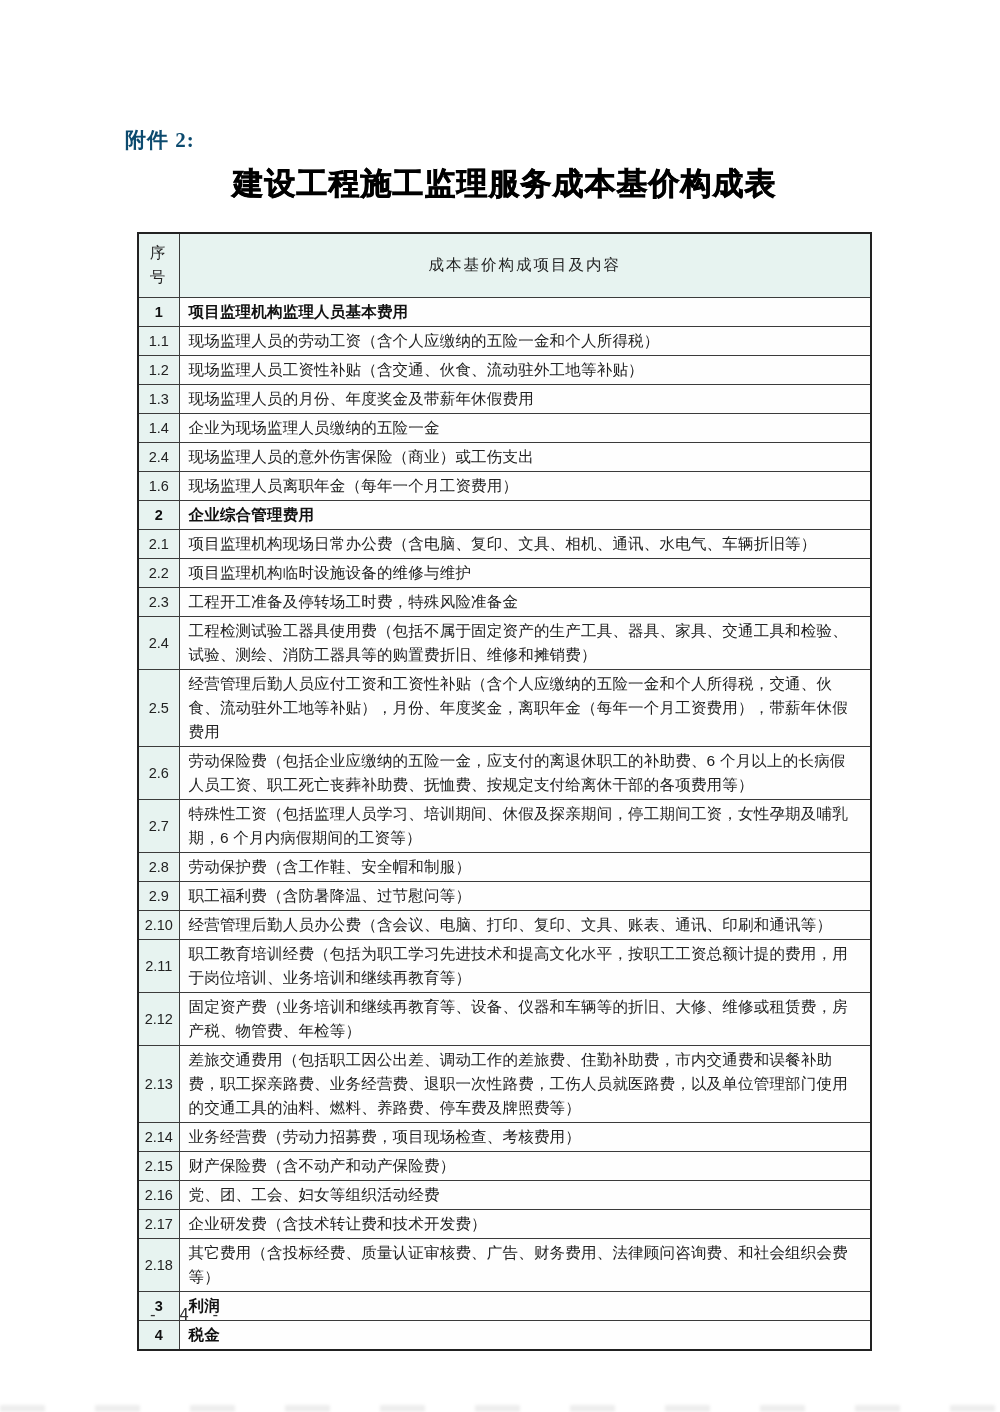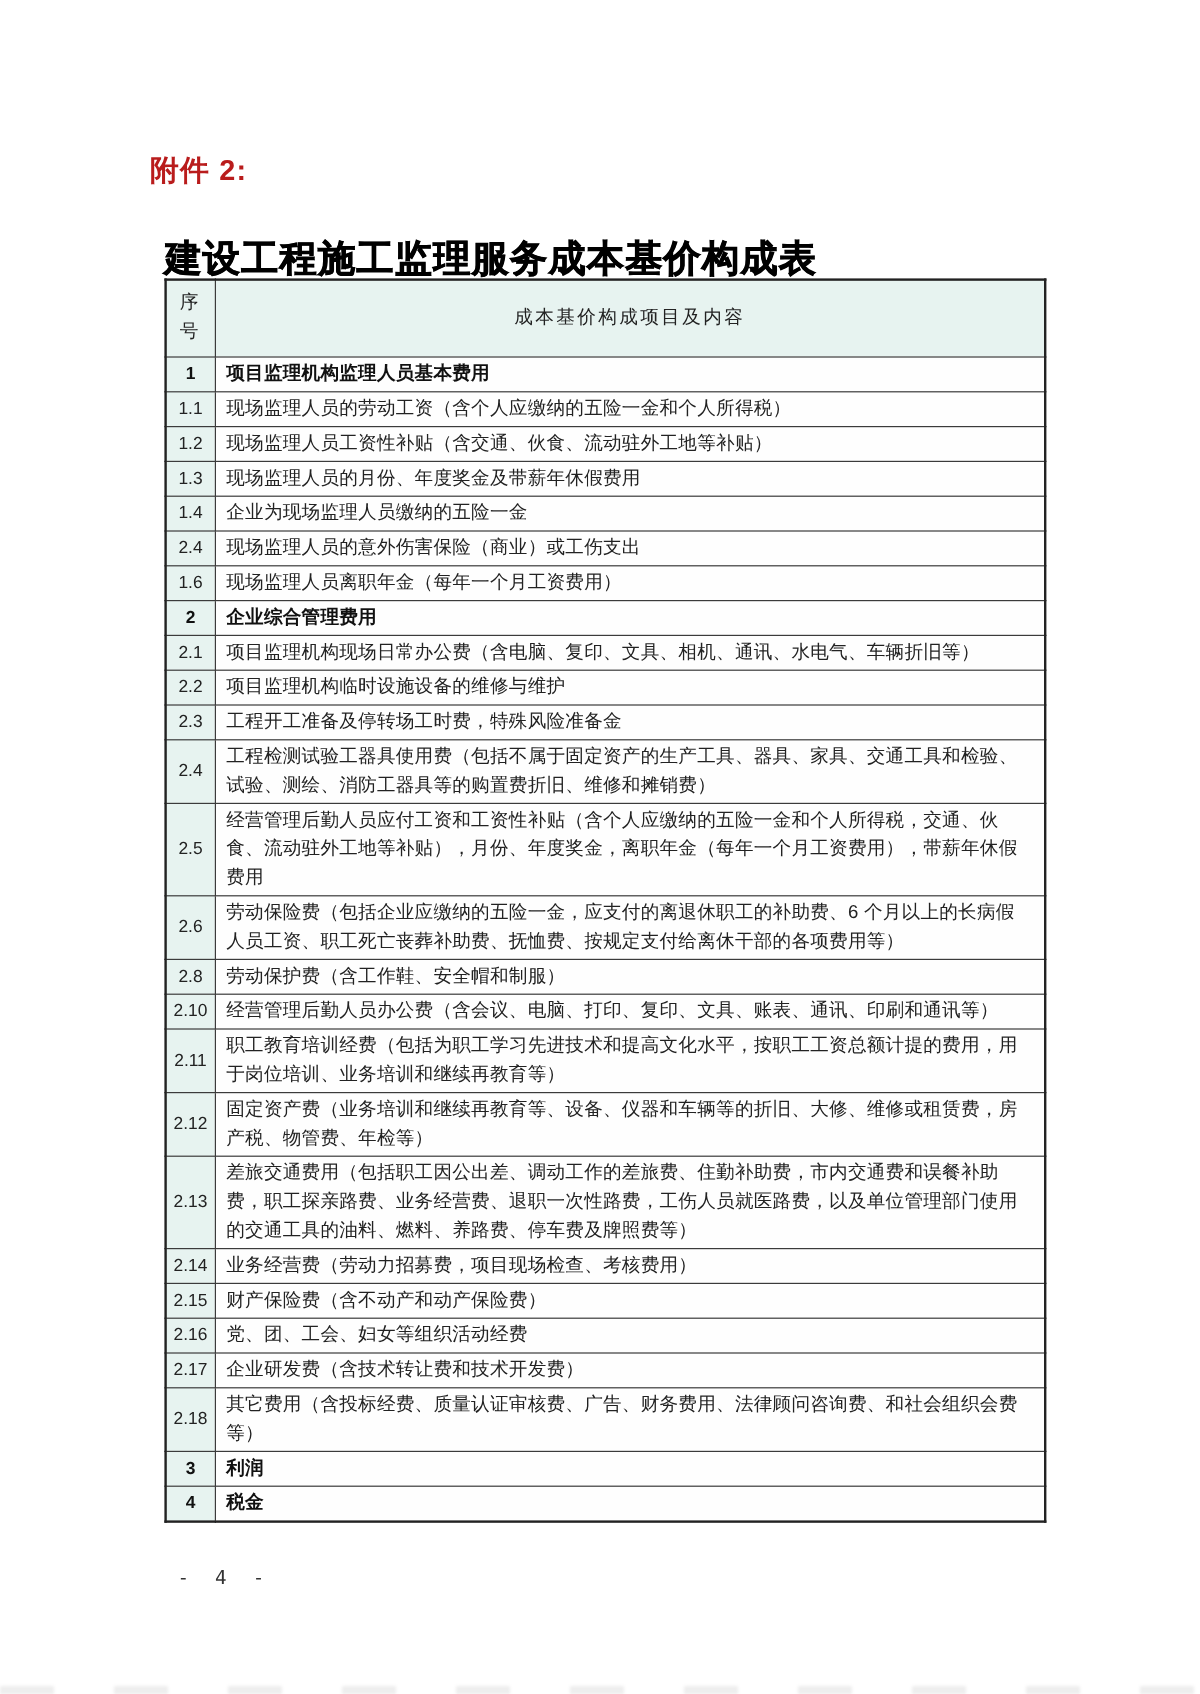--- a/index.html
+++ b/index.html
@@ -12,35 +12,36 @@
     width: 1000px;
     height: 1412px;
     background: #ffffff;
     overflow: hidden;
     color: #1f1f1f;
   }
   .attachment {
     position: absolute;
     left: 125px;
     top: 126px;
-    font-size: 24px;
+    font-size: 21px;
     font-weight: 600;
-    color: #b91c1c;
+    color: #0c4a6e;
     letter-spacing: 1px;
+    font-family: Liberation Serif, serif;
   }
   .title {
     position: absolute;
     left: 137px;
     width: 735px;
     top: 163px;
+    text-align: center;
     font-size: 31px;
     font-weight: 900;
     color: #000;
     letter-spacing: 1px;
-    margin-top: 32px;
     -webkit-text-stroke: 0.6px #000;
   }
   table.cost-table {
     position: absolute;
     left: 137px;
     top: 232px;
     width: 735px;
     border-collapse: collapse;
     border: 2px solid #222;
     table-layout: fixed;
@@ -178,24 +179,32 @@
         </tr>
         <tr>
           <td class="no-cell">2.5</td>
           <td class="content-cell">经营管理后勤人员应付工资和工资性补贴（含个人应缴纳的五险一金和个人所得税，交通、伙食、流动驻外工地等补贴），月份、年度奖金，离职年金（每年一个月工资费用），带薪年休假费用</td>
         </tr>
         <tr>
           <td class="no-cell">2.6</td>
           <td class="content-cell">劳动保险费（包括企业应缴纳的五险一金，应支付的离退休职工的补助费、6 个月以上的长病假人员工资、职工死亡丧葬补助费、抚恤费、按规定支付给离休干部的各项费用等）</td>
         </tr>
         <tr>
+          <td class="no-cell">2.7</td>
+          <td class="content-cell">特殊性工资（包括监理人员学习、培训期间、休假及探亲期间，停工期间工资，女性孕期及哺乳期，6 个月内病假期间的工资等）</td>
+        </tr>
+        <tr>
           <td class="no-cell">2.8</td>
           <td class="content-cell">劳动保护费（含工作鞋、安全帽和制服）</td>
         </tr>
         <tr>
+          <td class="no-cell">2.9</td>
+          <td class="content-cell">职工福利费（含防暑降温、过节慰问等）</td>
+        </tr>
+        <tr>
           <td class="no-cell">2.10</td>
           <td class="content-cell">经营管理后勤人员办公费（含会议、电脑、打印、复印、文具、账表、通讯、印刷和通讯等）</td>
         </tr>
         <tr>
           <td class="no-cell">2.11</td>
           <td class="content-cell">职工教育培训经费（包括为职工学习先进技术和提高文化水平，按职工工资总额计提的费用，用于岗位培训、业务培训和继续再教育等）</td>
         </tr>
         <tr>
           <td class="no-cell">2.12</td>
           <td class="content-cell">固定资产费（业务培训和继续再教育等、设备、仪器和车辆等的折旧、大修、维修或租赁费，房产税、物管费、年检等）</td>

